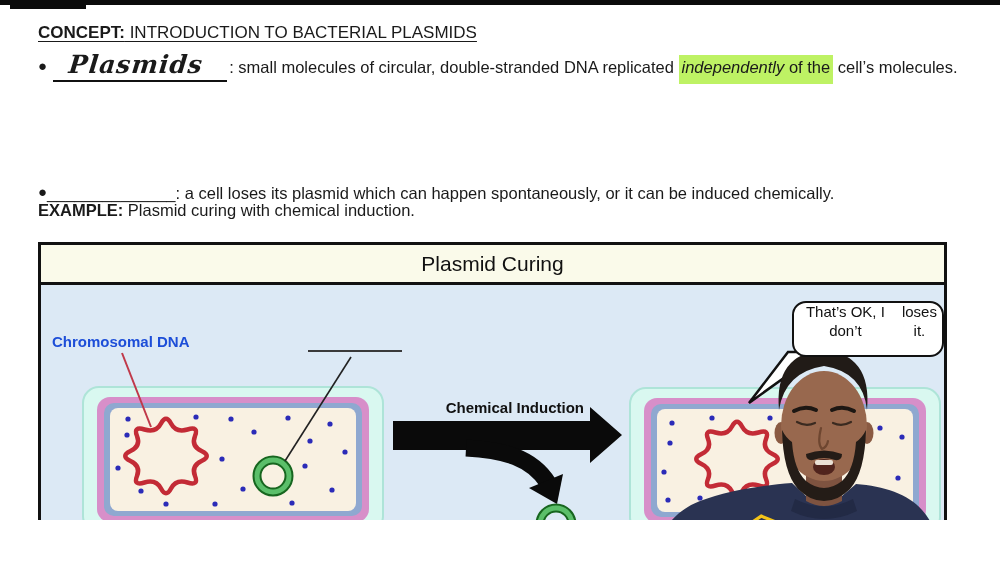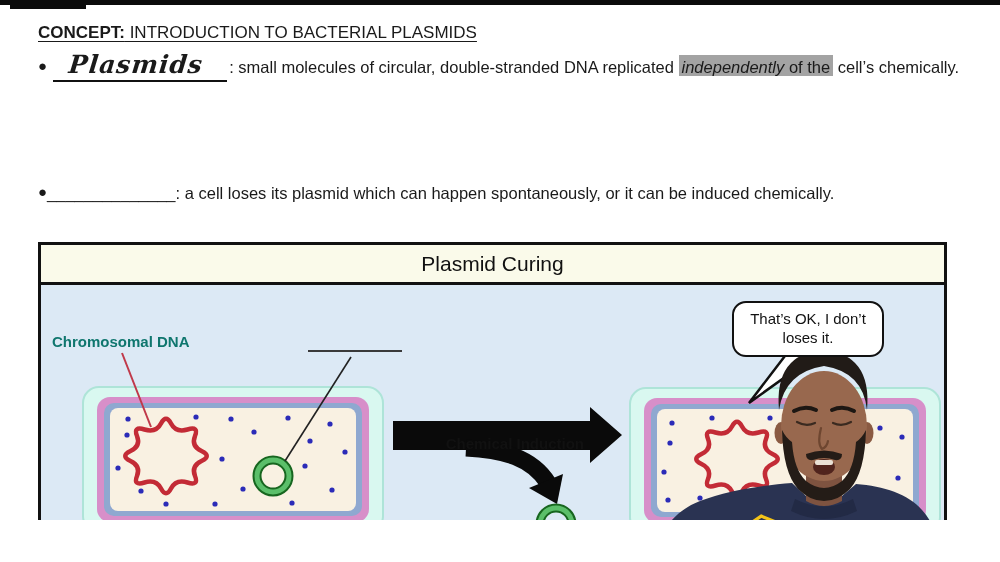--- a/index.html
+++ b/index.html
@@ -18,21 +18,21 @@
   .bullet1{top:50px;}
   .bullet-marker{font-size:15px;vertical-align:2px;}
   .handwritten-wrap{
     display:inline-block;border-bottom:2px solid #111;margin-left:6px;margin-right:2px;
     padding:0 24px 1px 16px;
   }
   .handwritten{
     font-family:"DejaVu Serif",serif;font-style:italic;font-weight:600;font-size:25px;
     letter-spacing:1px;display:inline-block;transform:skewX(-6deg);
   }
-  .hl{background:#a3a3a3;padding:3px 3px 0 3px;}
+  .hl{background:#bef264;padding:3px 3px 8px 3px;}
   .ital{font-style:italic;}
   .sub-line{left:100px;}
   .sub1{top:96px;}
   .sub2{top:131px;}
   .square-marker{font-size:14px;margin-right:8px;vertical-align:1px;color:#222;}
   .bullet2{top:183px;}
   .example-line{top:201px;}
 
   
   .diagram-box{
@@ -41,48 +41,49 @@
   }
   .diagram-header{
     height:37px;background:#FAFAEA;border-bottom:3px solid #111;
     text-align:center;font-weight:normal;font-size:21px;line-height:37px;color:#111;
   }
 
   
   .gfx{position:absolute;left:0;top:0;width:1000px;height:562px;pointer-events:none;}
 
   
-  .chrom-label{position:absolute;left:52px;top:333px;font-size:15px;font-weight:bold;color:#0f766e;white-space:nowrap;}
-  .chem-label{position:absolute;left:412px;top:399px;width:172px;text-align:right;font-size:15px;font-weight:600;color:#111;margin-top:36px;}
+  .chrom-label{position:absolute;left:52px;top:333px;font-size:15px;font-weight:bold;color:#1d4ed8;white-space:nowrap;}
+  .chem-label{position:absolute;left:412px;top:399px;width:172px;text-align:right;font-size:15px;font-weight:600;color:#111;}
   .speech-bubble{
-    position:absolute;left:732px;top:301px;width:148px;height:52px;background:#ffffff;
+    position:absolute;left:792px;top:301px;width:148px;height:52px;background:#ffffff;
     border:2.5px solid #111;border-radius:14px;text-align:center;font-size:15px;color:#111;
-    display:flex;flex-direction:column;justify-content:center;line-height:1.25;
+    display:flex;flex-direction:row;justify-content:center;line-height:1.25;
   }
   .shirt-logo-text{
     position:absolute;left:781px;top:520px;font-size:17px;font-weight:bold;font-style:italic;
     color:#F2C318;letter-spacing:1px;transform:rotate(-4deg);white-space:nowrap;
   }
 </style>
 </head>
 <body>
 
 <div id="screen">
 
   <div class="top-bar"></div>
   <div class="top-bar-notch"></div>
 
   <div class="line concept-line"><span class="bold">CONCEPT:</span><span> INTRODUCTION TO BACTERIAL PLASMIDS</span></div>
 
-  <div class="line bullet1"><span class="bullet-marker">●</span><span class="handwritten-wrap"><span class="handwritten">Plasmids</span></span><span>: </span><span>small molecules of circular, double-stranded DNA replicated </span><span class="hl"><span class="ital">independently</span><span> of the</span></span><span> cell’s chemically.</span></div>
+  <div class="line bullet1"><span class="bullet-marker">●</span><span class="handwritten-wrap"><span class="handwritten">Plasmids</span></span><span>: </span><span>small molecules of circular, double-stranded DNA replicated </span><span class="hl"><span class="ital">independently</span><span> of the</span></span><span> cell’s molecules.</span></div>
 
 
 
   <div class="line bullet2"><span class="bullet-marker">●</span><span>______________</span><span>: a cell loses its plasmid which can happen spontaneously, or it can be induced chemically.</span></div>
 
+  <div class="line example-line"><span class="bold">EXAMPLE:</span><span> Plasmid curing with chemical induction.</span></div>
 
   <div class="diagram-box">
     <div class="diagram-header">Plasmid Curing</div>
   </div>
 
   <svg class="gfx" viewBox="0 0 1000 562">
 
     <g>
       <rect x="83" y="387" width="300" height="145" rx="16" fill="#D9F8F0" stroke="#AEE4D8" stroke-width="2"></rect>
       <rect x="97" y="397" width="272" height="125" rx="13" fill="#D78FC9"></rect>

